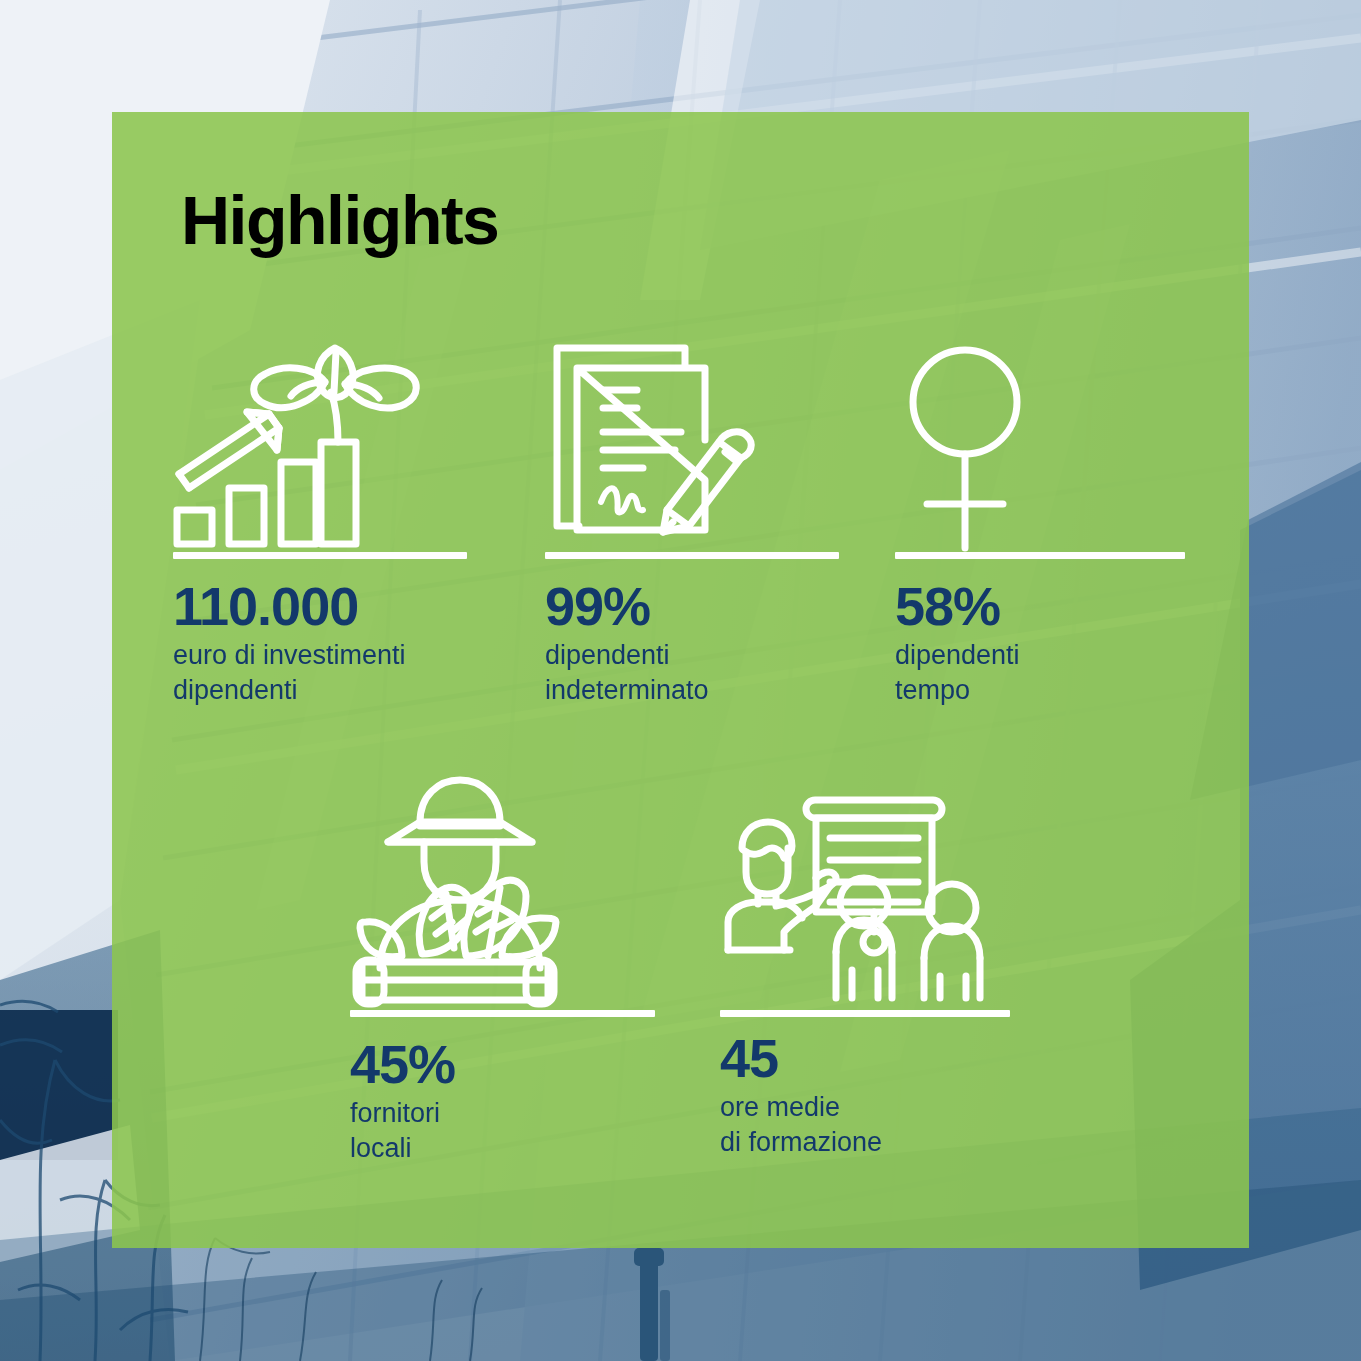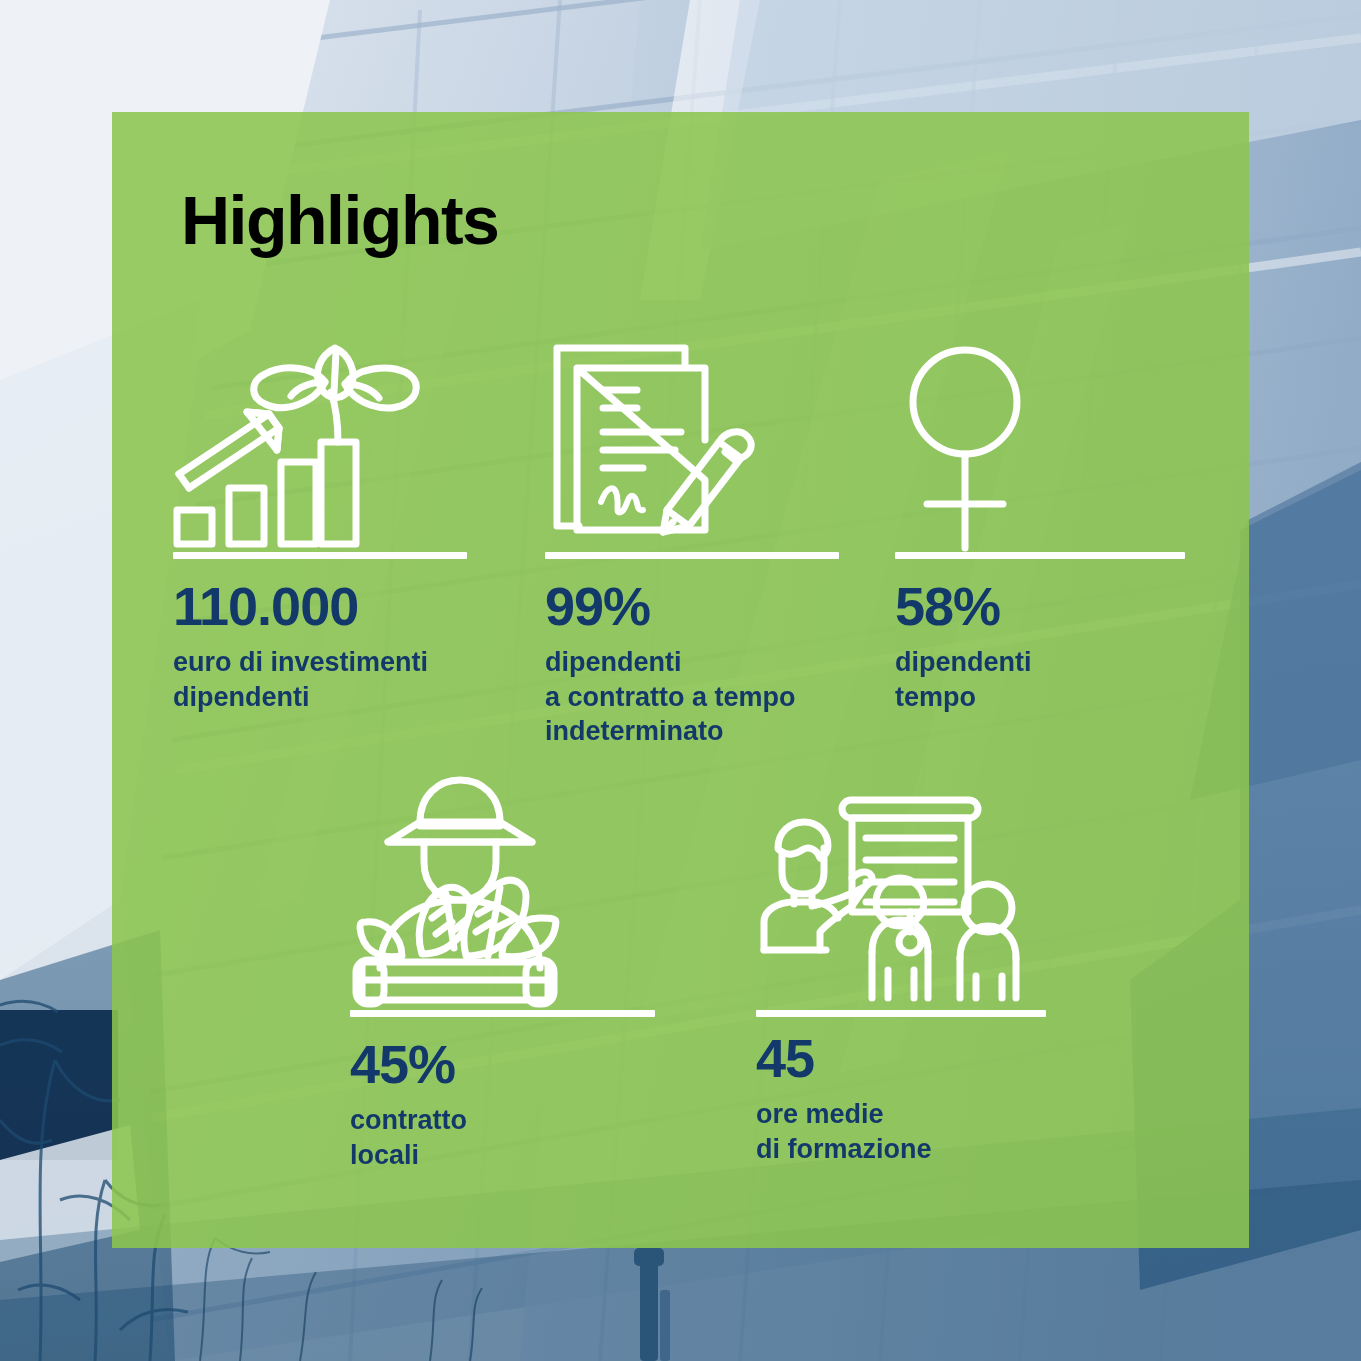--- a/index.html
+++ b/index.html
@@ -45,34 +45,34 @@
   .stat .value{
     font-size:54px;
     font-weight:bold;
     color:#13396b;
     line-height:1.04;
     letter-spacing:-1px;
     white-space:nowrap;
   }
   .stat .label{
     font-size:27px;
-    font-weight:bold;
+    font-weight:normal;
     color:#13396b;
     line-height:1.28;
-    margin-top:11px;
+    margin-top:4px;
   }
   .stat .label div{ white-space:nowrap; }
 
   
   #stat-investments{ left:173px; top:330px;  width:300px; }
   #stat-contracts  { left:545px; top:330px;  width:300px; }
   #stat-women      { left:895px; top:330px;  width:300px; }
   
   #stat-suppliers  { left:350px; top:770px;  width:310px; }
-  #stat-training   { left:756px; top:790px;  width:300px; }
+  #stat-training   { left:720px; top:790px;  width:300px; }
 
   .icon-svg{ display:block; }
   .text-block{ position:absolute; left:0; }
 </style>
 </head>
 <body>
 
 <svg id="photo" viewBox="0 0 1361 1361" xmlns="http://www.w3.org/2000/svg">
   <defs>
     <linearGradient id="skyG" x1="0" y1="0" x2="0.35" y2="1">
@@ -255,21 +255,20 @@
     <path d="M122,180 L118,202 L144,196"></path>
     <path d="M118,202 L128,192"></path>
   </svg>
 
   <div class="rule" style="top:222px; width:294px;"></div>
 
   <div class="text-block" style="top:248px;">
     <div class="value">99%</div>
     <div class="label">
       <div>dipendenti</div>
-      <div>a contratto a tempo</div>
       <div>indeterminato</div>
     </div>
   </div>
 </div>
 
 <div class="stat" id="stat-women">
 
   <svg class="icon-svg" width="300" height="222" viewBox="0 0 300 222" xmlns="http://www.w3.org/2000/svg" fill="none" stroke="#ffffff" stroke-width="7" stroke-linecap="round" stroke-linejoin="round">
     <circle cx="70" cy="72" r="52"></circle>
     <path d="M70,124 L70,218"></path>
@@ -312,21 +311,21 @@
 
     <rect x="6" y="190" width="28" height="44" rx="12"></rect>
     <rect x="176" y="190" width="28" height="44" rx="12"></rect>
   </svg>
 
   <div class="rule" style="top:240px; width:305px;"></div>
 
   <div class="text-block" style="top:266px;">
     <div class="value">45%</div>
     <div class="label">
-      <div>contratto</div>
+      <div>fornitori</div>
       <div>locali</div>
     </div>
   </div>
 </div>
 
 <div class="stat" id="stat-training">
 
   <svg class="icon-svg" width="300" height="220" viewBox="0 0 300 220" xmlns="http://www.w3.org/2000/svg" fill="none" stroke="#ffffff" stroke-width="7" stroke-linecap="round" stroke-linejoin="round">
 
     <rect x="86" y="10" width="136" height="18" rx="9"></rect>

